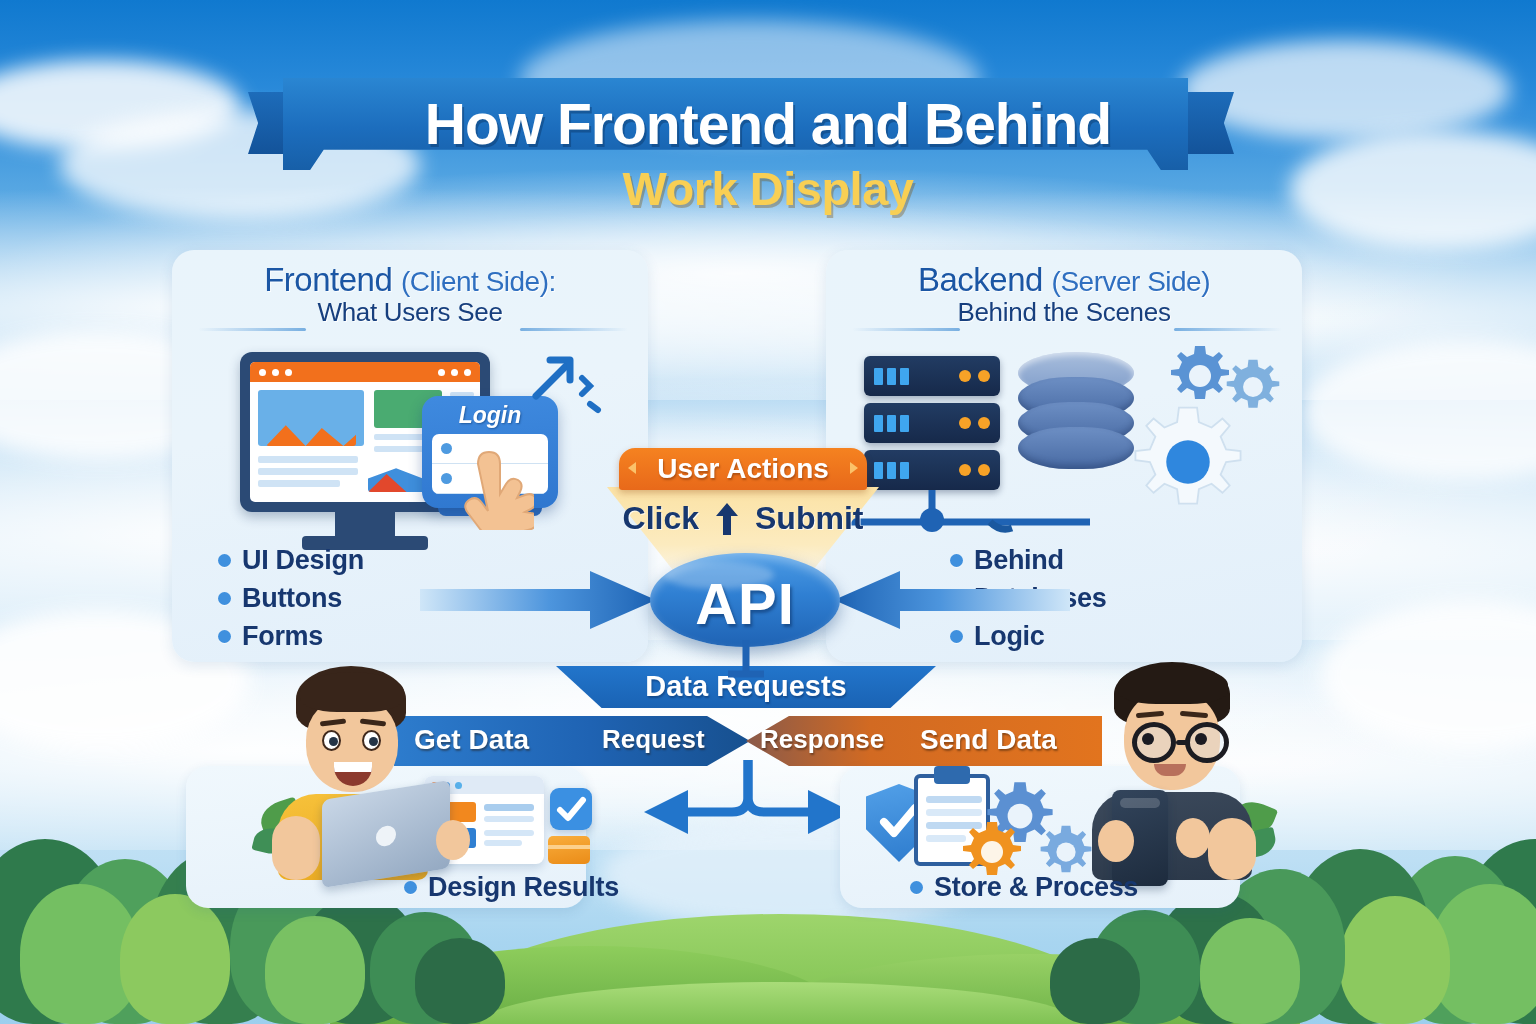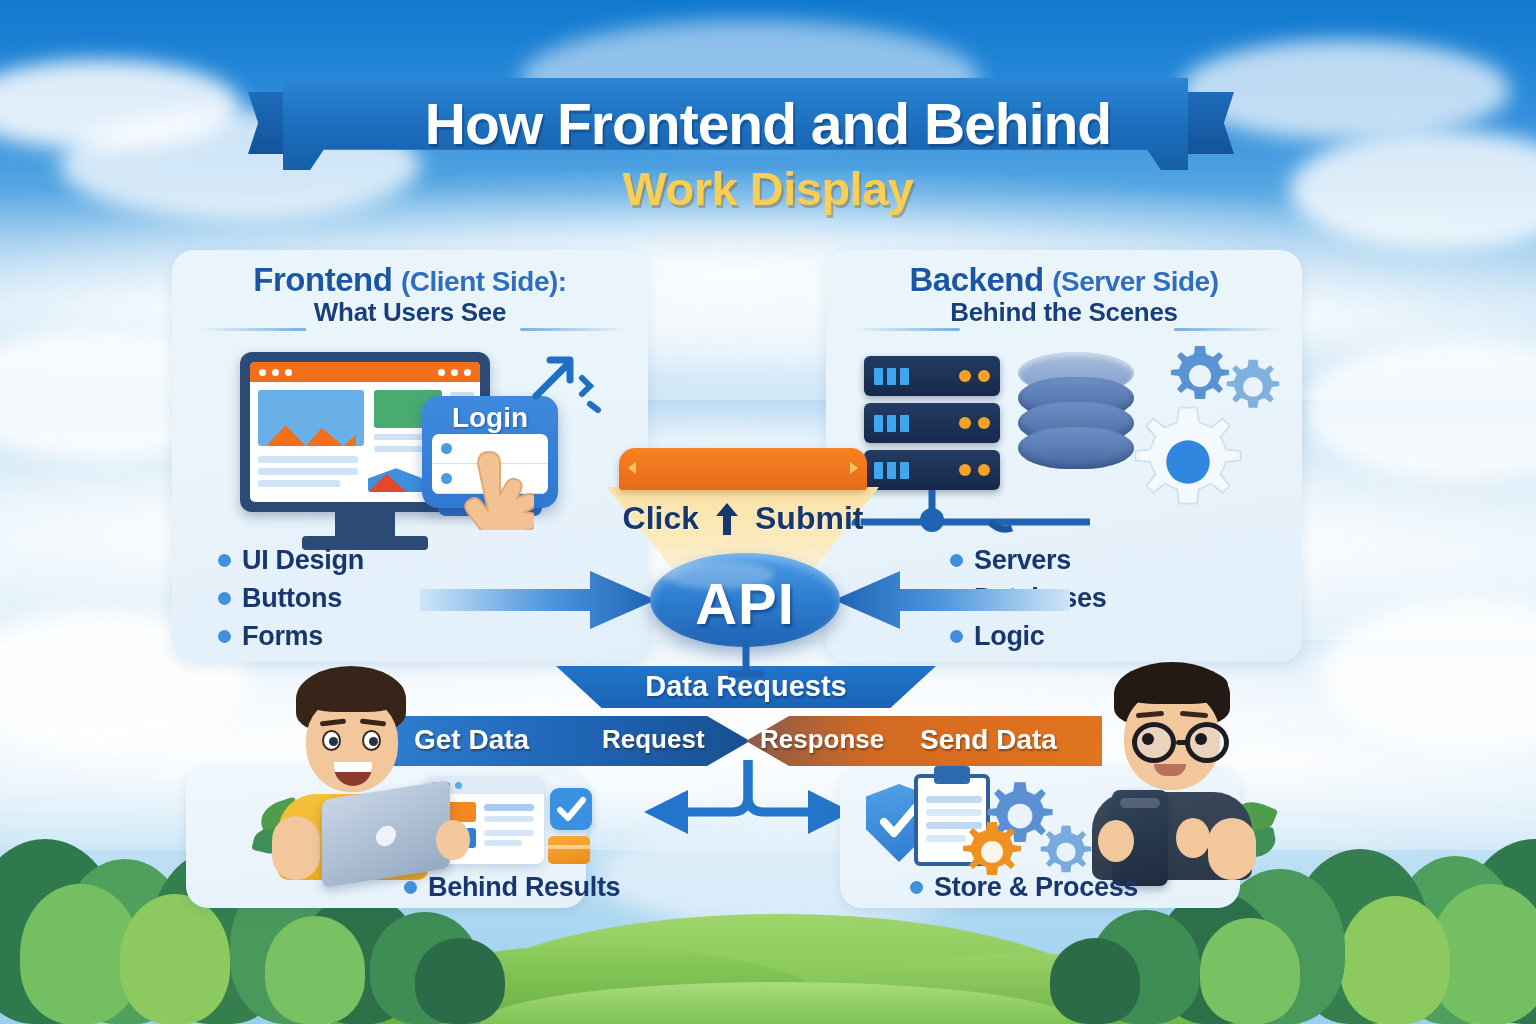--- a/index.html
+++ b/index.html
@@ -79,21 +79,21 @@
 
   
   .card {
     position:absolute;
     background:linear-gradient(170deg,#e9f4fb 0%,#eaf4fb 40%,#e2effa 100%);
     border-radius:22px;
     box-shadow:0 4px 14px rgba(30,90,150,.12);
   }
   .panel-head {
     position:absolute; width:100%; text-align:center; color:#1b4f9b;
-    font-weight:bold; line-height:1.08;
+    font-weight:normal; line-height:1.08;
     text-shadow:1px 1px 0 rgba(255,255,255,.85);
   }
   .panel-head .l1 { font-size:33px; color:#1b56a4; letter-spacing:-.5px; }
   .panel-head .l1 .paren { font-size:28px; color:#2f6fc0; }
   .panel-head .l2 { font-size:26px; color:#173f7e; letter-spacing:-.3px; }
   .rule { position:absolute; height:3px; border-radius:2px; }
 
   
   .bullets { position:absolute; }
   .bullet { display:flex; align-items:center; gap:11px; height:33px; margin-bottom:5px; }
@@ -111,21 +111,21 @@
   .mon-foot { position:absolute; left:62px; top:184px; width:126px; height:14px; background:#2b4a75; border-radius:4px; }
   .chartbox { position:absolute; border-radius:3px; }
   .lineb { position:absolute; background:#cfe3f5; border-radius:2px; }
 
   
   .login {
     position:absolute; width:136px; height:112px;
     background:linear-gradient(175deg,#3f8adf,#2f77cf);
     border-radius:16px; box-shadow:0 6px 14px rgba(20,60,120,.32);
   }
-  .login-title { position:absolute; top:6px; width:100%; text-align:center; color:#fff; font-size:28px; font-weight:bold; text-shadow:1px 1px 2px rgba(0,40,90,.45); }
+  .login-title { position:absolute; top:6px; width:100%; text-align:center; color:#fff; font-size:23px; font-weight:bold; text-shadow:1px 1px 2px rgba(0,40,90,.45);font-style:italic; }
   .login-fields { position:absolute; left:10px; top:38px; width:116px; height:60px; background:#fff; border-radius:7px; overflow:hidden; }
   .login-field { height:30px; display:flex; align-items:center; padding-left:9px; border-bottom:1px solid #cfe2f3; }
   .login-field i { width:11px; height:11px; border-radius:50%; background:#4e9ae0; display:block; }
   .login-base { position:absolute; width:104px; height:16px; background:#2d6cbe; border-radius:0 0 8px 8px; }
   .hand { position:absolute; }
 
   
   .rack { position:absolute; width:136px; }
   .ru { width:136px; height:40px; background:linear-gradient(180deg,#223c63,#16294a); border-radius:6px; margin-bottom:7px; display:flex; align-items:center; justify-content:space-between; padding:0 10px; box-shadow:0 3px 7px rgba(15,35,70,.35); }
   .ru .leds { display:flex; gap:4px; }
@@ -455,34 +455,35 @@
     <circle cx="32" cy="32" r="11" fill="#eaf3fb"></circle>
   </svg>
   <svg style="position:absolute;left:1130px;top:404px;" width="116" height="116" viewBox="0 0 64 64">
     <path d="M32 2 l5 0 1 8 7 3 6-5 4 4 -5 6 3 7 8 1 0 5 -8 1 -3 7 5 6 -4 4 -6-5 -7 3 -1 8 -5 0 -5 0 -1-8 -7-3 -6 5 -4-4 5-6 -3-7 -8-1 0-5 8-1 3-7 -5-6 4-4 6 5 7-3 1-8 z" fill="#f4f9fd" stroke="#cfe0ef" stroke-width="1"></path>
     <circle cx="32" cy="32" r="12" fill="#2f87de"></circle>
   </svg>
 
   <div class="bullets" style="left:950px;top:544px;">
     <div class="bullet">
       <span class="dot"></span>
-      <span class="txt">Servers</span>
+      <span class="txt">Behind</span>
     </div>
     <div class="bullet">
       <span class="dot"></span>
       <span class="txt">Databases</span>
     </div>
     <div class="bullet">
       <span class="dot"></span>
       <span class="txt">Logic</span>
     </div>
   </div>
 
   <div class="funnel"></div>
   <div class="ua-banner">
+    <div class="lbl">User Actions</div>
     <div class="ua-tick" style="left:9px;border-right:8px solid #fbc26a;"></div>
     <div class="ua-tick" style="right:9px;border-left:8px solid #fbc26a;"></div>
   </div>
   <div class="click-row">
     <span class="w">Click</span>
     <svg width="24" height="34" viewBox="0 0 24 34">
       <path d="M12 1 L23 14 L16 14 L16 33 L8 33 L8 14 L1 14 Z" fill="#17376f"></path>
     </svg>
     <span class="w">Submit</span>
   </div>
@@ -580,21 +581,21 @@
   </div>
   <div class="laptop" style="left:322px;top:790px;">
     <div class="lid">
         <span class="logo"></span>
       </div>
   </div>
   <div class="hand2" style="left:436px;top:820px;width:34px;height:40px;"></div>
 
   <div class="bcaption" style="left:404px;top:872px;">
     <span class="dot"></span>
-    <span class="t">Behind Results</span>
+    <span class="t">Design Results</span>
   </div>
 
   <div class="bcard" style="left:840px;top:766px;width:400px;height:142px;"></div>
 
   <div class="shield" style="left:866px;top:784px;width:66px;height:78px;">
     <svg width="66" height="78" viewBox="0 0 66 78" style="position:absolute;left:0;top:0;">
       <path d="M18 38 L28 49 L49 24" stroke="#fff" stroke-width="8" fill="none" stroke-linecap="round" stroke-linejoin="round"></path>
     </svg>
   </div>
   <div class="clipboard" style="left:914px;top:774px;width:76px;height:92px;">

